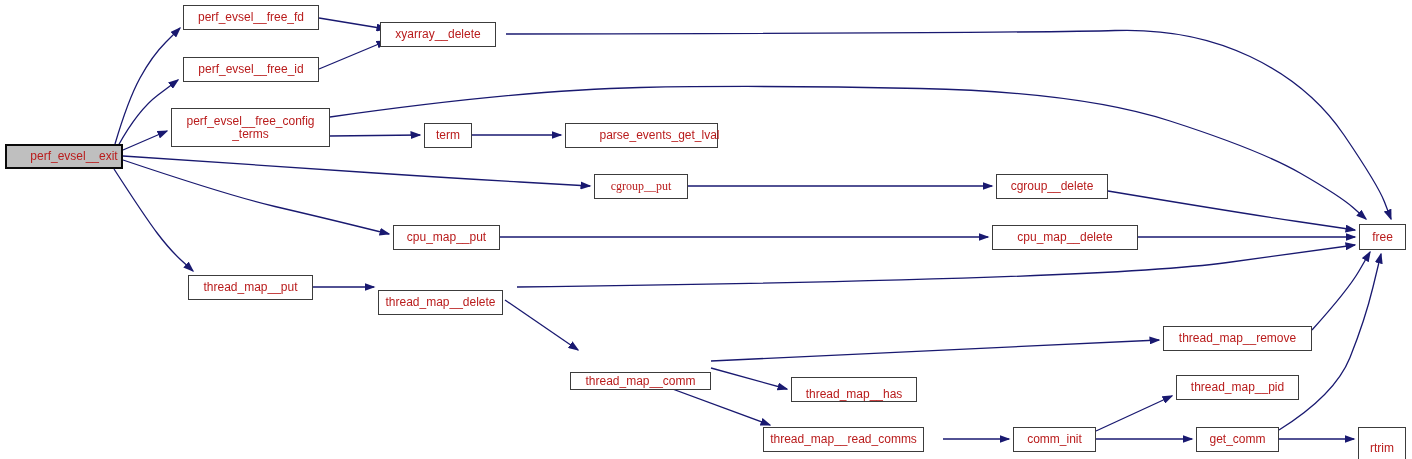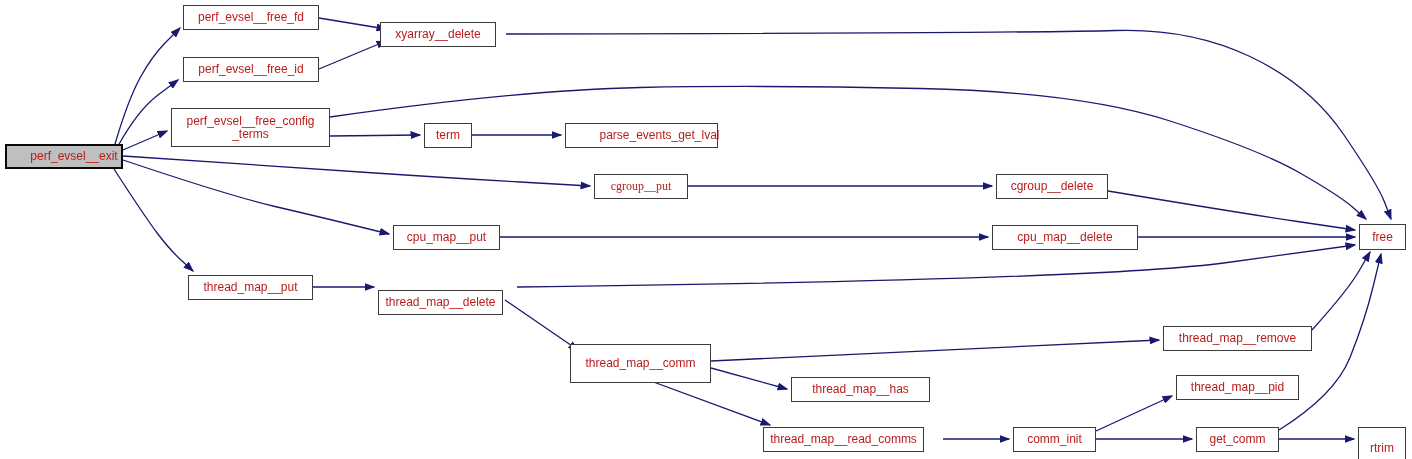--- a/index.html
+++ b/index.html
@@ -83,22 +83,22 @@
 _terms</span></div>
       <div class="node" style="left: 380px; top: 22px; width: 116px; height: 25px; text-align: right;"><span>xyarray__delete</span></div>
       <div class="node" style="left: 424px; top: 123px; width: 48px; height: 25px;"><span>term</span></div>
       <div class="node" style="left: 565px; top: 123px; width: 153px; height: 25px; padding-left: 36px;"><span>parse_events_get_lval</span></div>
       <div class="node" style="left: 594px; top: 174px; width: 94px; height: 25px; font-family: Liberation Serif, serif;"><span>cgroup__put</span></div>
       <div class="node" style="left: 996px; top: 174px; width: 112px; height: 25px;"><span>cgroup__delete</span></div>
       <div class="node" style="left: 393px; top: 225px; width: 107px; height: 25px;"><span>cpu_map__put</span></div>
       <div class="node" style="left: 992px; top: 225px; width: 146px; height: 25px;"><span>cpu_map__delete</span></div>
       <div class="node" style="left: 188px; top: 275px; width: 125px; height: 25px;"><span>thread_map__put</span></div>
       <div class="node" style="left: 378px; top: 275px; width: 125px; height: 25px; margin-top: 15px;"><span>thread_map__delete</span></div>
-      <div class="node" style="left: 570px; top: 344px; width: 141px; height: 39px;"><span>thread_map__comm</span></div>
-      <div class="node" style="left: 791px; top: 377px; width: 139px; height: 25px;"><span>thread_map__has</span></div>
+      <div class="node" style="left: 570px; top: 372px; width: 141px; height: 18px;"><span>thread_map__comm</span></div>
+      <div class="node" style="left: 791px; top: 377px; width: 126px; height: 25px; align-items: flex-end;"><span>thread_map__has</span></div>
       <div class="node" style="left: 763px; top: 427px; width: 161px; height: 25px;"><span>thread_map__read_comms</span></div>
       <div class="node" style="left: 1163px; top: 326px; width: 149px; height: 25px;"><span>thread_map__remove</span></div>
       <div class="node" style="left: 1176px; top: 375px; width: 123px; height: 25px;"><span>thread_map__pid</span></div>
       <div class="node" style="left: 1013px; top: 427px; width: 83px; height: 25px;"><span>comm_init</span></div>
       <div class="node" style="left: 1196px; top: 427px; width: 83px; height: 25px;"><span>get_comm</span></div>
       <div class="node" style="left: 1358px; top: 427px; width: 48px; height: 43px;"><span>rtrim</span></div>
       <div class="node" style="left: 1359px; top: 224px; width: 47px; height: 26px;"><span>free</span></div>
     </div>
 </div>
 

